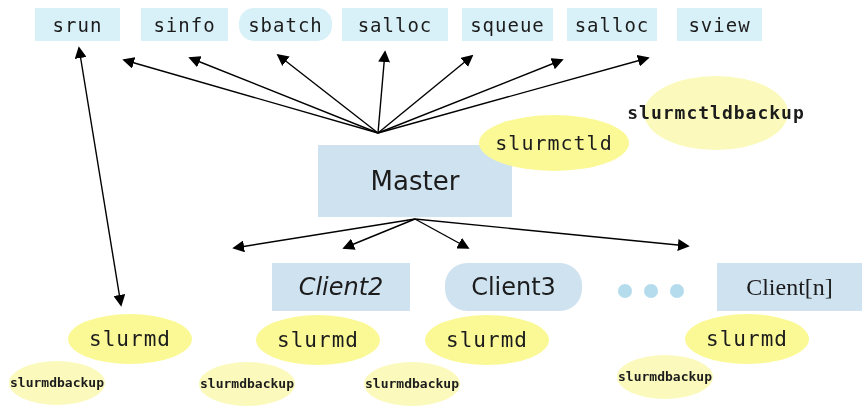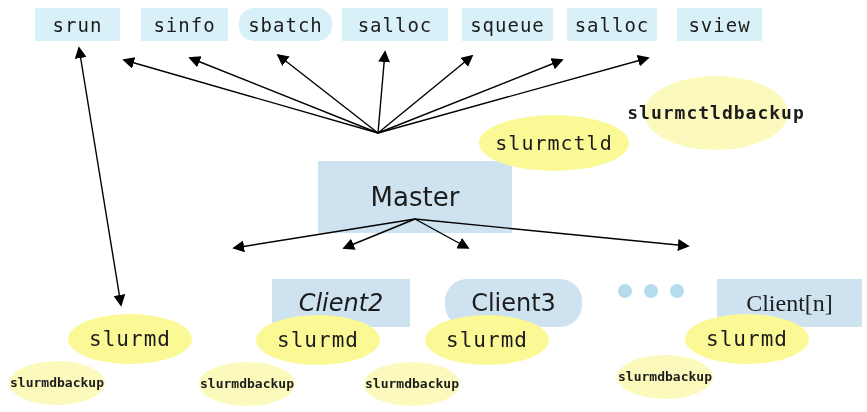--- a/index.html
+++ b/index.html
@@ -19,21 +19,21 @@
   .arrows{position:absolute;left:0;top:0;width:867px;height:412px;z-index:5;pointer-events:none;}
   .arrows line{stroke:var(--arrow);stroke-width:1.4;}
   .cmd{
     position:absolute;top:8px;height:33px;background:var(--command-bg);
     display:flex;align-items:center;justify-content:center;
     font-family:"DejaVu Sans Mono","Liberation Mono",monospace;
     font-size:19px;letter-spacing:1px;z-index:2;
   }
   .node{
     position:absolute;background:var(--node-bg);
-    display:flex;align-items:center;justify-content:center;z-index:2;margin-top:16px;
+    display:flex;align-items:center;justify-content:center;z-index:2;
   }
   .node.master{left:318px;top:145px;width:194px;height:72px;font-size:26px;}
   .client{top:263px;height:48px;font-size:24px;}
   .ellipse{
     position:absolute;border-radius:50%;
     display:flex;flex-direction:row;align-items:center;justify-content:center;
     font-family:"DejaVu Sans Mono","Liberation Mono",monospace;z-index:3;text-align:center;
   }
   .daemon-big{background:var(--daemon-bg);font-size:21px;letter-spacing:1px;}
   .ctld{left:479px;top:115px;width:150px;height:56px;font-size:20px;}

